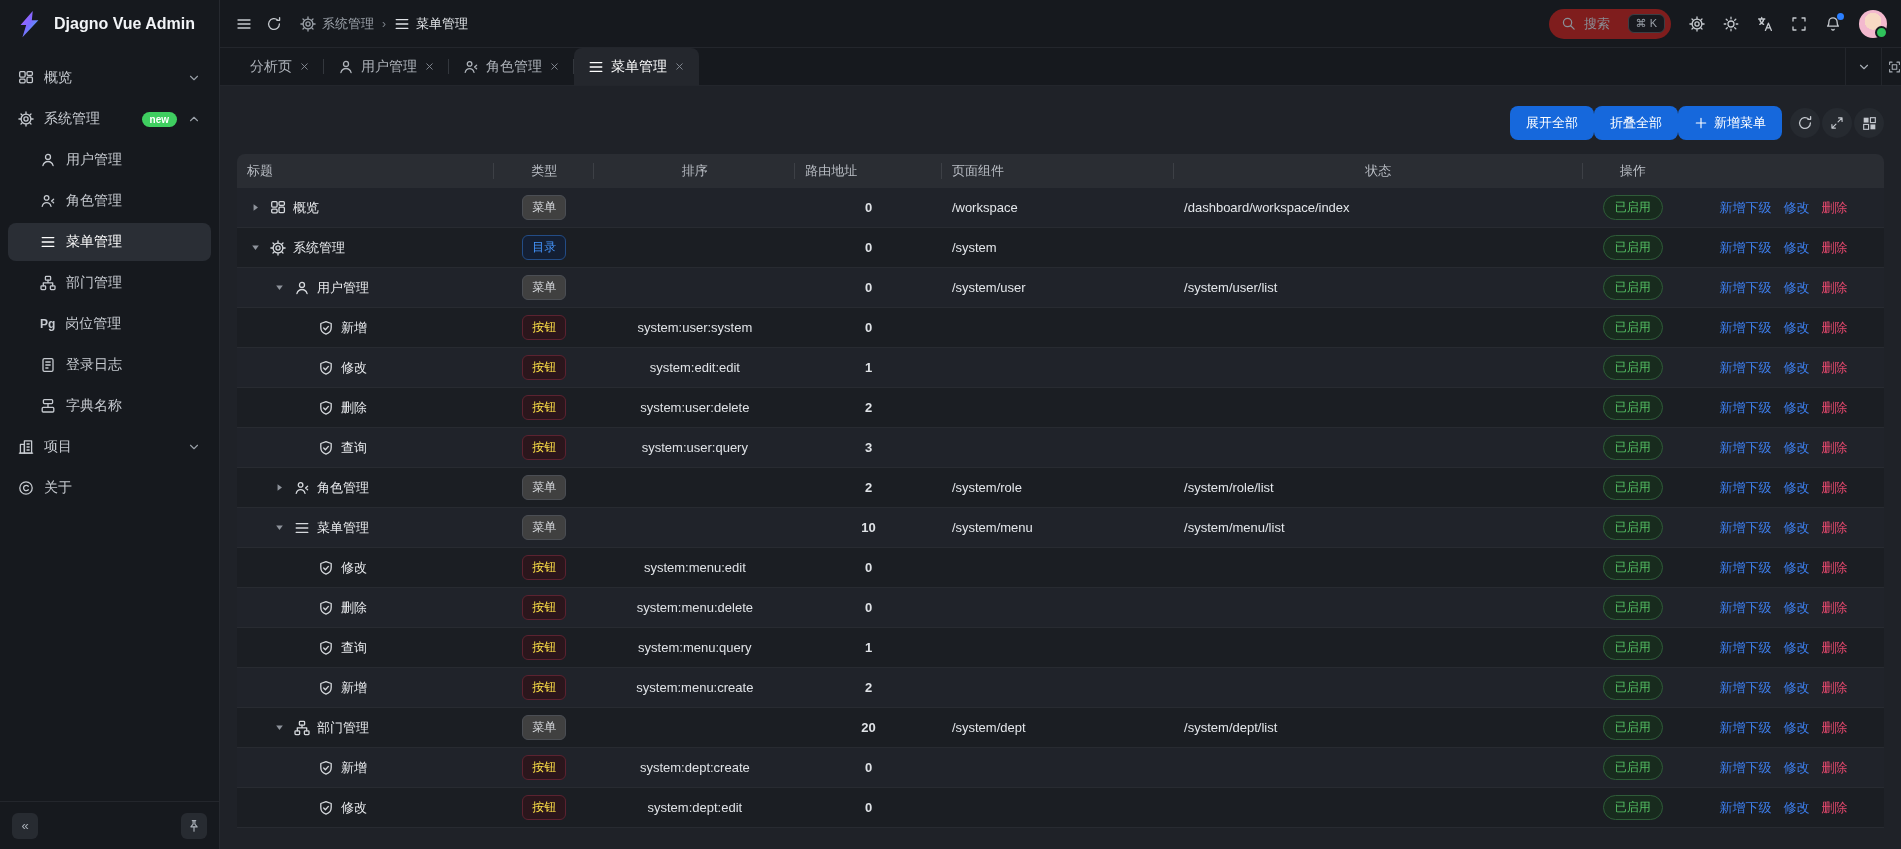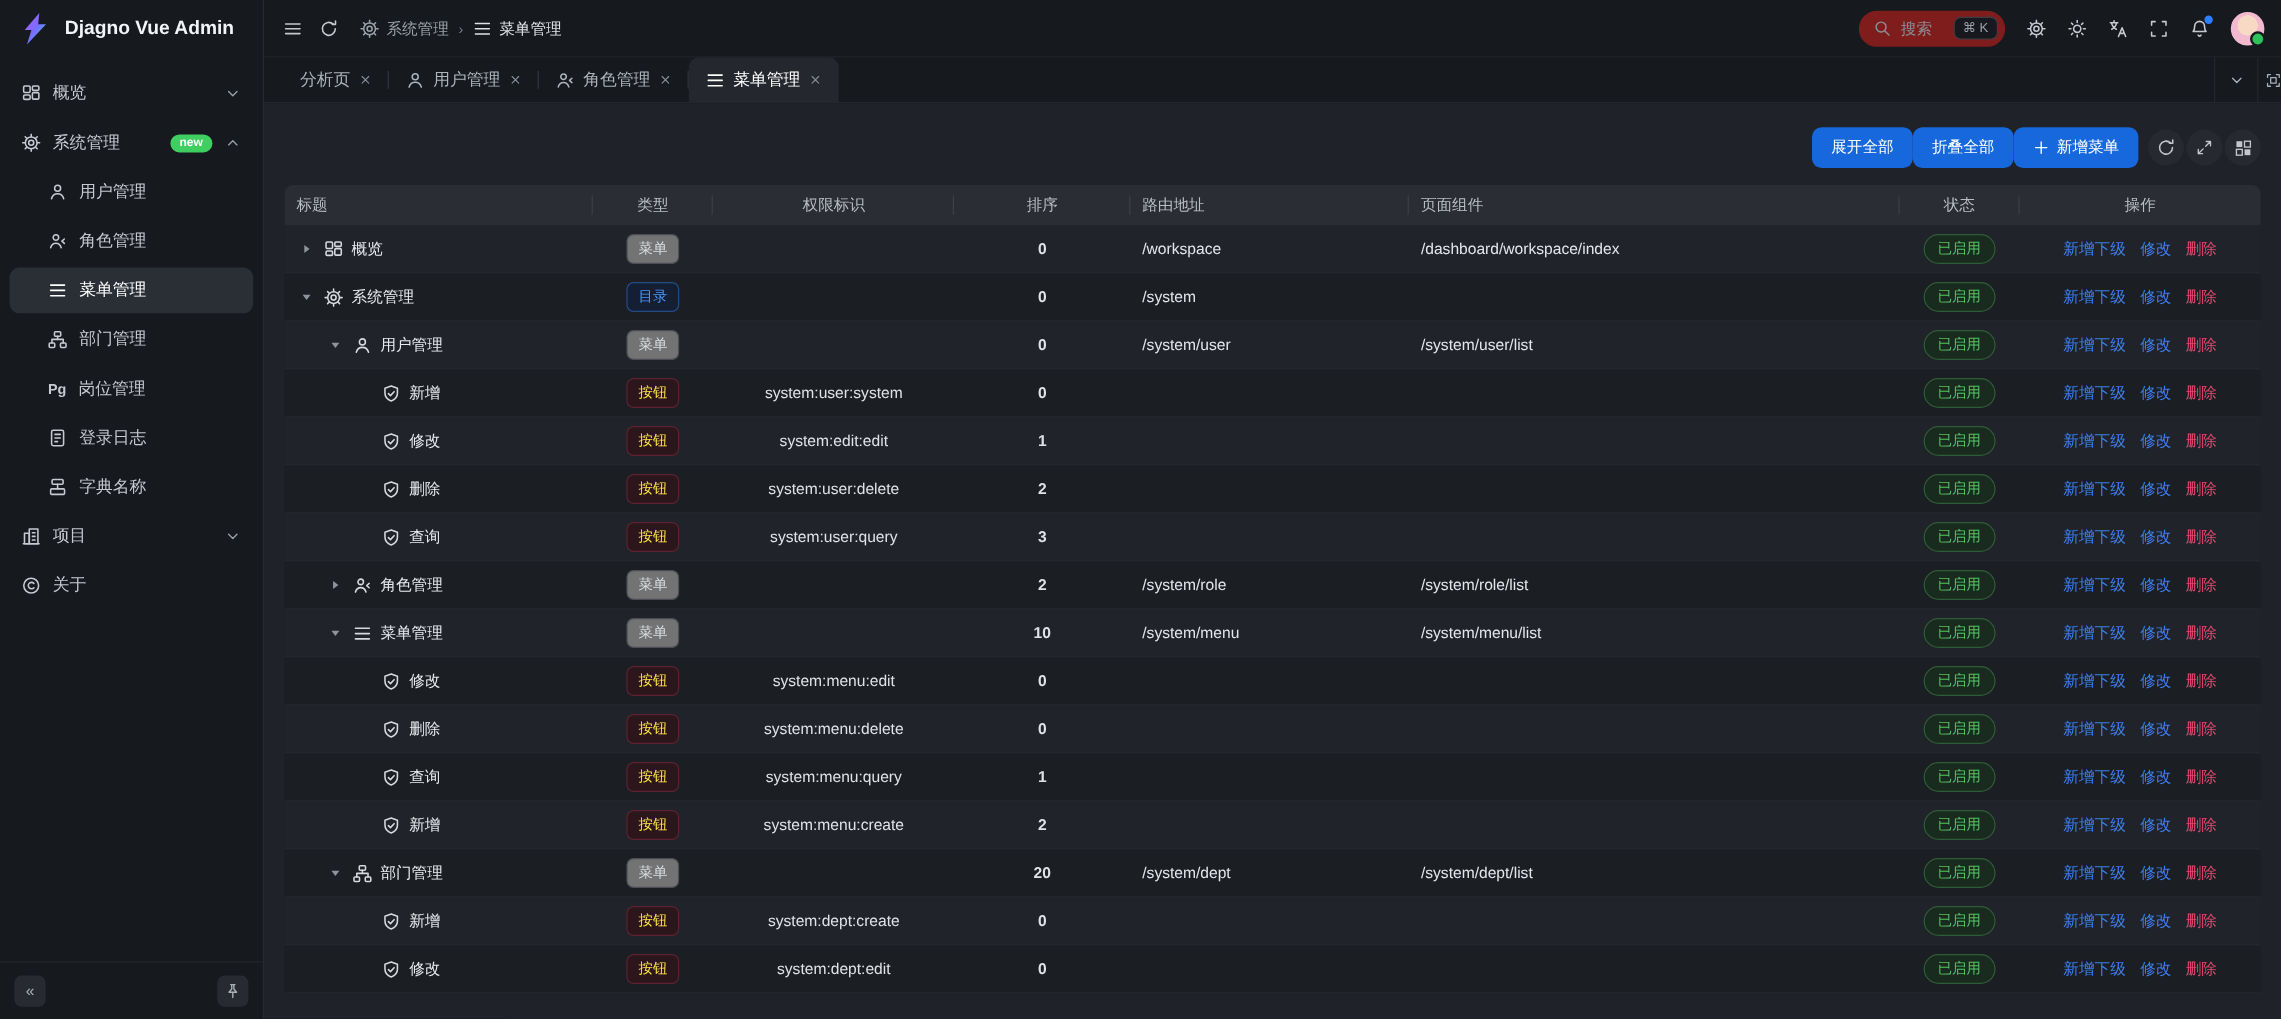--- a/index.html
+++ b/index.html
@@ -85,21 +85,21 @@
   .c-center { justify-content:center; text-align:center; }
   .tbody .trow { height:40px; border-bottom:1px solid #282b31; background:#1b1e23; }
   .tbody .trow:nth-child(odd) { background:#20232a; }
   .td { font-size:13px; padding:0 10px; display:flex; align-items:center; min-width:0; color:#dfe2e6; }
   .td.c-center { justify-content:center; }
   .title-cell { gap:7px; color:#e8eaed; font-weight:500; }
   .caret { width:16px; display:flex; justify-content:center; color:#8f949c; flex:0 0 16px; }
   .caret.empty { visibility:hidden; }
   .row-icn { color:#d6d9dd; display:flex; }
   .type-badge { font-size:12px; padding:3px 9px; border-radius:6px; border:1px solid; white-space:nowrap; }
-  .badge-menu { color:#dadde1; border-color:#4b4e54; background:#737373;font-family:Liberation Mono, monospace; }
+  .badge-menu { color:#dadde1; border-color:#4b4e54; background:#404040;font-family:Liberation Mono, monospace; }
   .badge-dir  { color:#4596ff; border-color:#234c86; background:#141f33; }
   .badge-btn  { color:#fde047; border-color:#5c2230; background:#2b161c; }
   .status-pill { font-size:12px; padding:3px 11px; border-radius:999px; border:1px solid #2f5c38;
     color:#55c264; background:#182b1e; white-space:nowrap; }
   .ops { gap:12px; font-size:13px; white-space:nowrap; }
   .op-link { cursor:pointer; }
   .op-blue { color:#3d7ff0; }
   .op-red { color:#e5476d; }
   .mono-path { color:#e3e6ea; }
   .sort-num { font-weight:600; }
@@ -447,21 +447,20 @@
               <rect x="1.8" y="9" width="5.2" height="5.2"></rect>
               <rect x="9" y="9" width="5.2" height="5.2" fill="currentColor" stroke="none"></rect>
             </svg>
           </span>
       </div>
 
       <div class="tbl">
         <div class="trow thead" id="thead">
   <div class="th ">标题</div>
   <div class="th c-center">类型</div>
-  <div class="th c-center">权限标识</div>
   <div class="th c-center">排序</div>
   <div class="th ">路由地址</div>
   <div class="th ">页面组件</div>
   <div class="th c-center">状态</div>
   <div class="th c-center">操作</div>
           </div>
         <div class="tbody" id="tbody">
             <div class="trow">
     <div class="td title-cell" style="padding-left:10px">
       <span class="caret">

